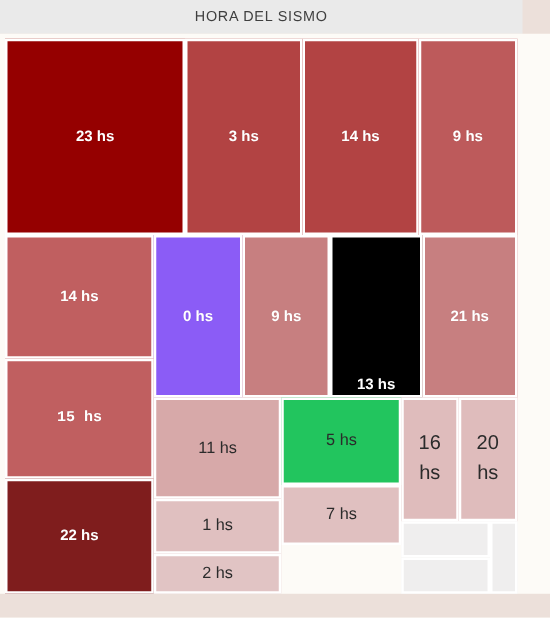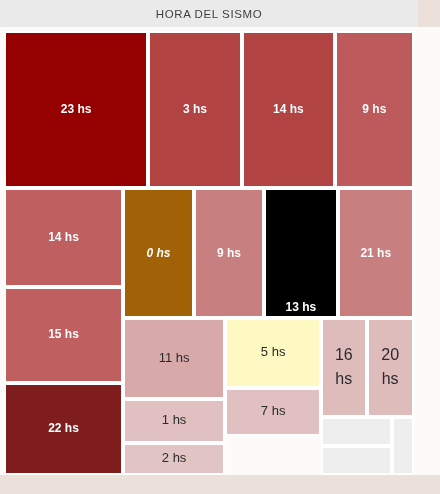--- a/index.html
+++ b/index.html
@@ -108,39 +108,39 @@
         </div>
         <div class="tile light-text" style="left: 57.9%; top: 1%; width: 22.2%; height: 35%; background: rgb(178, 67, 67);">
           <span class="tile-label">14 hs</span>
         </div>
         <div class="tile light-text" style="left: 80.1%; top: 1%; width: 18.9%; height: 35%; background: rgb(189, 90, 91);">
           <span class="tile-label">9 hs</span>
         </div>
         <div class="tile light-text" style="left: 1%; top: 36%; width: 28.4%; height: 22%; background: rgb(192, 95, 96);">
           <span class="tile-label">14 hs</span>
         </div>
-        <div class="tile light-text" style="left: 29.4%; top: 36%; width: 17%; height: 29%; background: #a16207; font-style: italic;">
+        <div class="tile light-text" style="left: 29.4%; top: 36%; width: 17%; height: 29%; background: #8b5cf6;">
           <span class="tile-label">0 hs</span>
         </div>
         <div class="tile light-text" style="left: 46.4%; top: 36%; width: 16.8%; height: 29%; background: rgb(199, 127, 128);">
           <span class="tile-label">9 hs</span>
         </div>
         <div class="tile light-text" style="left: 63.2%; top: 36%; width: 17.6%; height: 29%; background: #000000; align-items: flex-end;">
           <span class="tile-label">13 hs</span>
         </div>
         <div class="tile light-text" style="left: 80.8%; top: 36%; width: 18.2%; height: 29%; background: rgb(199, 127, 128);">
           <span class="tile-label">21 hs</span>
         </div>
-        <div class="tile light-text" style="left: 1%; top: 58%; width: 28.4%; height: 21.5%; background: rgb(192, 95, 96);">
+        <div class="tile light-text" style="left: 1%; top: 58%; width: 28.4%; height: 21.5%; background: rgb(192, 95, 96); font-family: Liberation Mono, monospace;">
           <span class="tile-label">15 hs</span>
         </div>
         <div class="tile dark-text" style="left: 29.4%; top: 65%; width: 24.5%; height: 18%; background: rgb(215, 169, 169);">
           <span class="tile-label">11 hs</span>
         </div>
-        <div class="tile dark-text" style="left: 53.9%; top: 65%; width: 22.9%; height: 15.5%; background: #fef9c3;">
+        <div class="tile dark-text" style="left: 53.9%; top: 65%; width: 22.9%; height: 15.5%; background: #22c55e;">
           <span class="tile-label">5 hs</span>
         </div>
         <div class="tile dark-text" style="left: 76.8%; top: 65%; width: 10.9%; height: 22%; background: rgb(223, 188, 188);">
           <span class="tile-label wrap">16
 hs</span>
         </div>
         <div class="tile dark-text" style="left: 87.7%; top: 65%; width: 11.3%; height: 22%; background: rgb(223, 188, 188);">
           <span class="tile-label wrap">20
 hs</span>
         </div>

